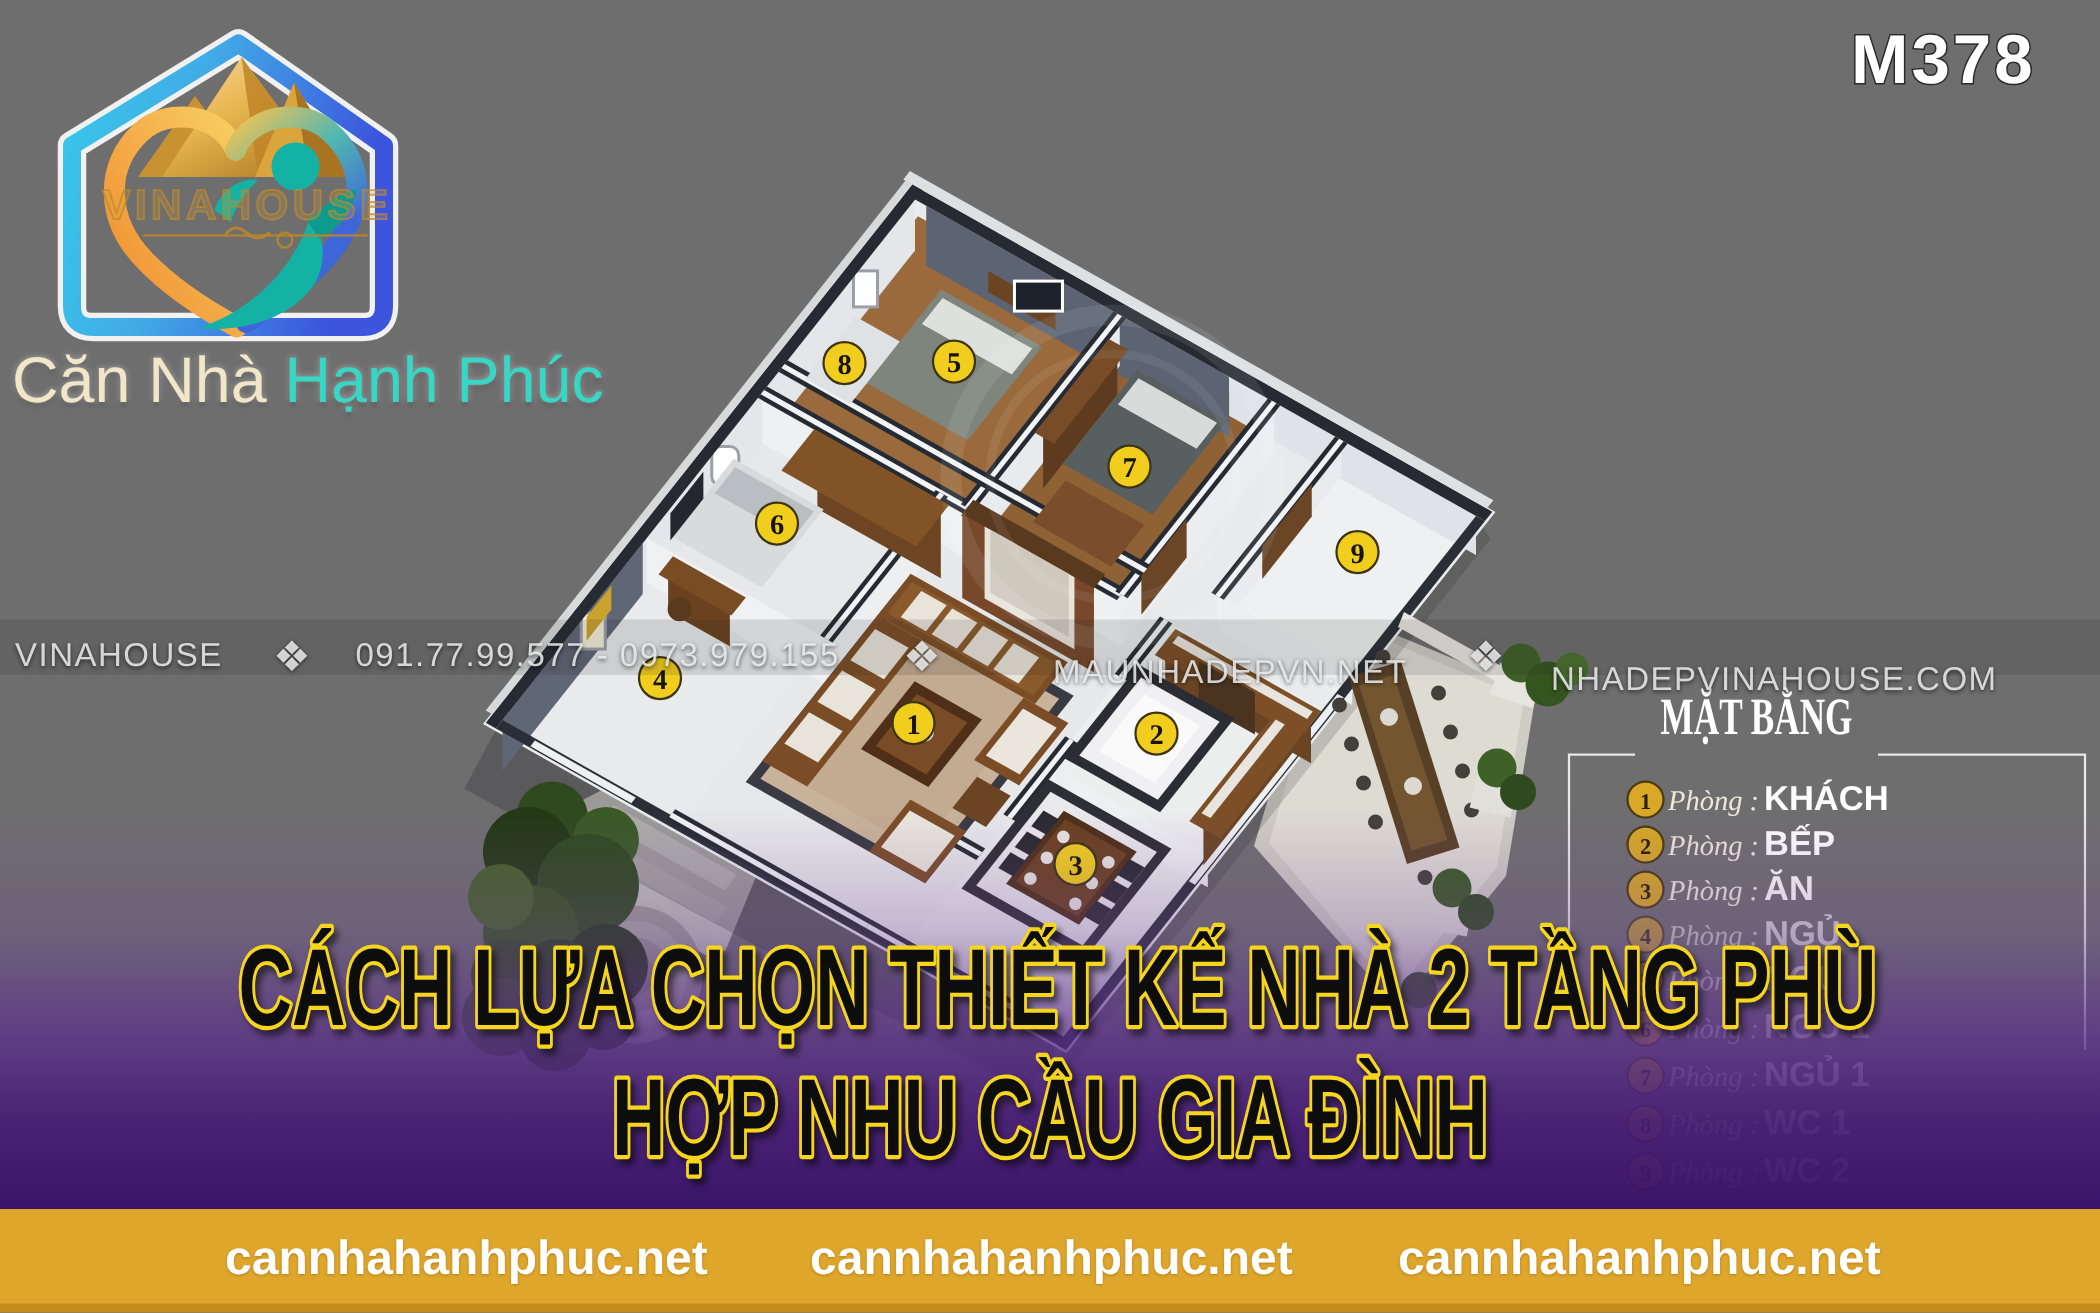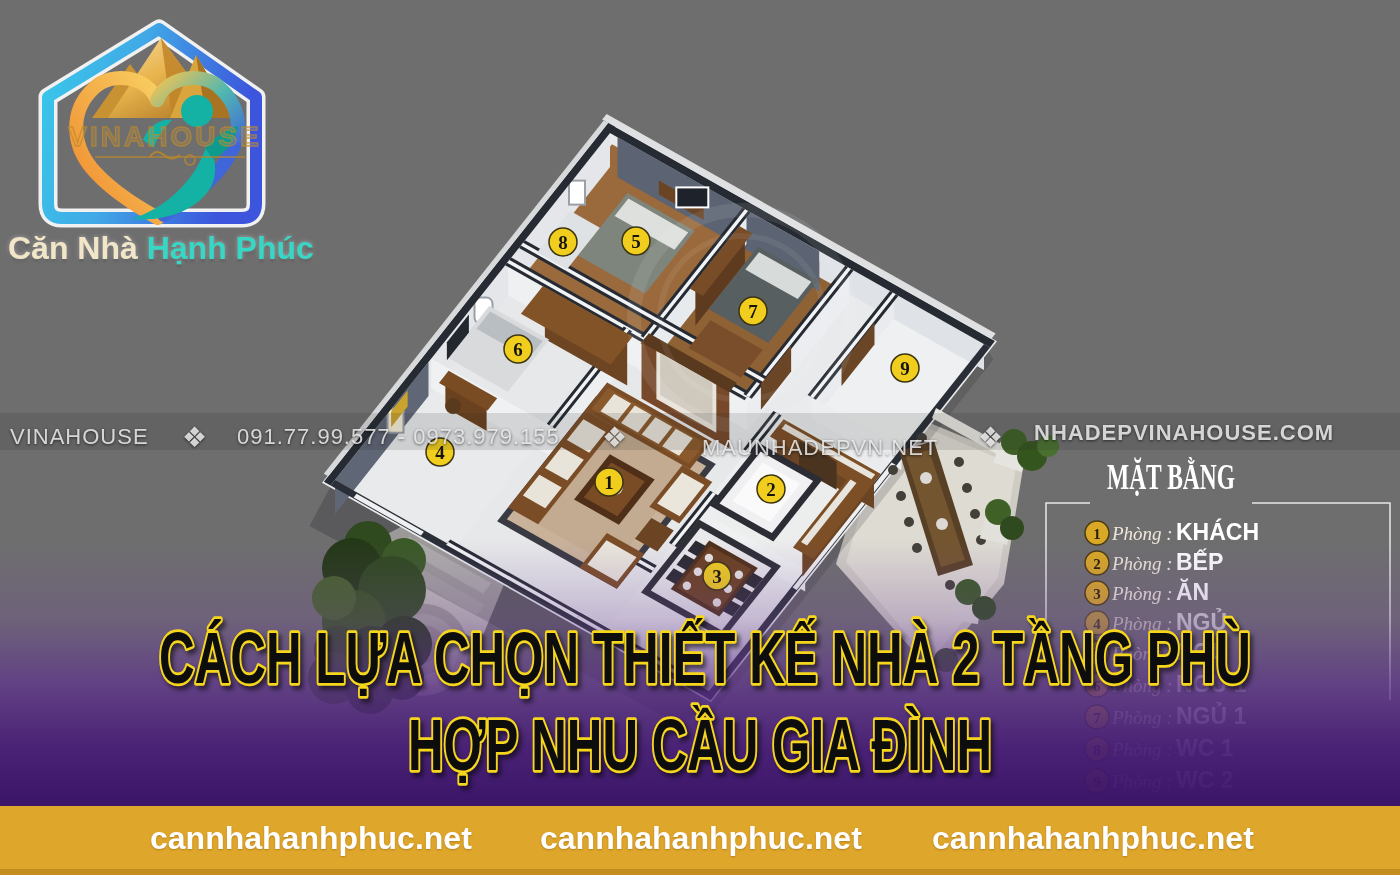--- a/index.html
+++ b/index.html
@@ -380,21 +380,21 @@
 </g>
 </svg>
 
 <div class="wm">
 <span class="wmt" style="left:10px;top:4px;">VINAHOUSE</span>
 <span class="wmt" style="left:182px;top:1px;font-size:28px;">❖</span>
 <span class="wmt" style="left:237px;top:4px;">091.77.99.577 - 0973.979.155</span>
 <span class="wmt" style="left:602px;top:1px;font-size:28px;">❖</span>
 <span class="wmt" style="left:702px;top:4px;margin-top:11px;">MAUNHADEPVN.NET</span>
 <span class="wmt" style="left:978px;top:1px;font-size:28px;">❖</span>
-<span class="wmt" style="left:1034px;top:0;font-weight:bold;">NHADEPVINAHOUSE.COM</span>
+<span class="wmt" style="left:1034px;top:20px;">NHADEPVINAHOUSE.COM</span>
 </div>
 
 <div style="position:absolute;left:0;top:540px;width:1400px;height:266px;background:linear-gradient(180deg,rgba(120,90,150,0) 0%,rgba(110,70,150,0.30) 30%,rgba(92,46,140,0.72) 55%,rgba(70,26,118,0.90) 78%,rgba(56,16,104,0.95) 100%);"></div>
 
 <svg width="1400" height="875" viewBox="0 0 1400 875" style="position:absolute;left:0;top:0">
 <g font-family="Liberation Sans, sans-serif" font-weight="bold" text-anchor="middle" style="filter:drop-shadow(3px 4px 2px rgba(5,5,5,0.55))">
 
 <text x="705" y="683" font-size="73" textLength="1092" lengthAdjust="spacingAndGlyphs" fill="#0d0d0d" stroke="#f5d61d" stroke-width="5.5" stroke-linejoin="round" paint-order="stroke">CÁCH LỰA CHỌN THIẾT KẾ NHÀ 2 TẦNG PHÙ</text>
 
 <text x="700" y="770" font-size="73" textLength="584" lengthAdjust="spacingAndGlyphs" fill="#0d0d0d" stroke="#f5d61d" stroke-width="5.5" stroke-linejoin="round" paint-order="stroke">HỢP NHU CẦU GIA ĐÌNH</text>
@@ -460,14 +460,15 @@
 
 <circle cx="197" cy="111" r="16" fill="#14b2a4"></circle>
 
 <text x="165" y="146" font-family="Liberation Sans, sans-serif" font-size="28" font-weight="bold" fill="rgba(215,160,50,0.30)" stroke="#c08a2c" stroke-width="1.3" text-anchor="middle" letter-spacing="3" opacity="0.75">VINAHOUSE</text>
 
 <path d="M 95 157 L 245 157" stroke="#b8862c" stroke-width="1.6" opacity="0.85" fill="none"></path>
 <path d="M 150 157 q 6 -9 14 -2 q 8 7 16 0" stroke="#b8862c" stroke-width="2" fill="none" opacity="0.9"></path>
 <circle cx="190" cy="160" r="5" fill="none" stroke="#b8862c" stroke-width="1.6" opacity="0.9"></circle>
 </svg>
 
-<div style="position:absolute;left:8px;top:230px;width:310px;text-align:left;font-size:32px;font-weight:bold;white-space:nowrap;text-shadow:0 0 4px rgba(255,255,255,0.45), 0 2px 3px rgba(0,0,0,0.35);"><span style="color:#f2e6c8;">Căn Nhà </span><span style="color:#38d6c4;">Hạnh Phúc</span></div>
-
+<div style="position:absolute;left:8px;top:230px;width:310px;text-align:left;font-size:43px;font-weight:normal;white-space:nowrap;text-shadow:0 0 4px rgba(255,255,255,0.45), 0 2px 3px rgba(0,0,0,0.35);"><span style="color:#f2e6c8;">Căn Nhà </span><span style="color:#38d6c4;">Hạnh Phúc</span></div>
+
+<div style="position:absolute;left:1234px;top:12px;width:160px;font-size:46px;letter-spacing:2px;font-weight:bold;color:#fff;-webkit-text-stroke:2px #2a2a2a;paint-order:stroke;">M378</div>
 </div>
 </body></html>

